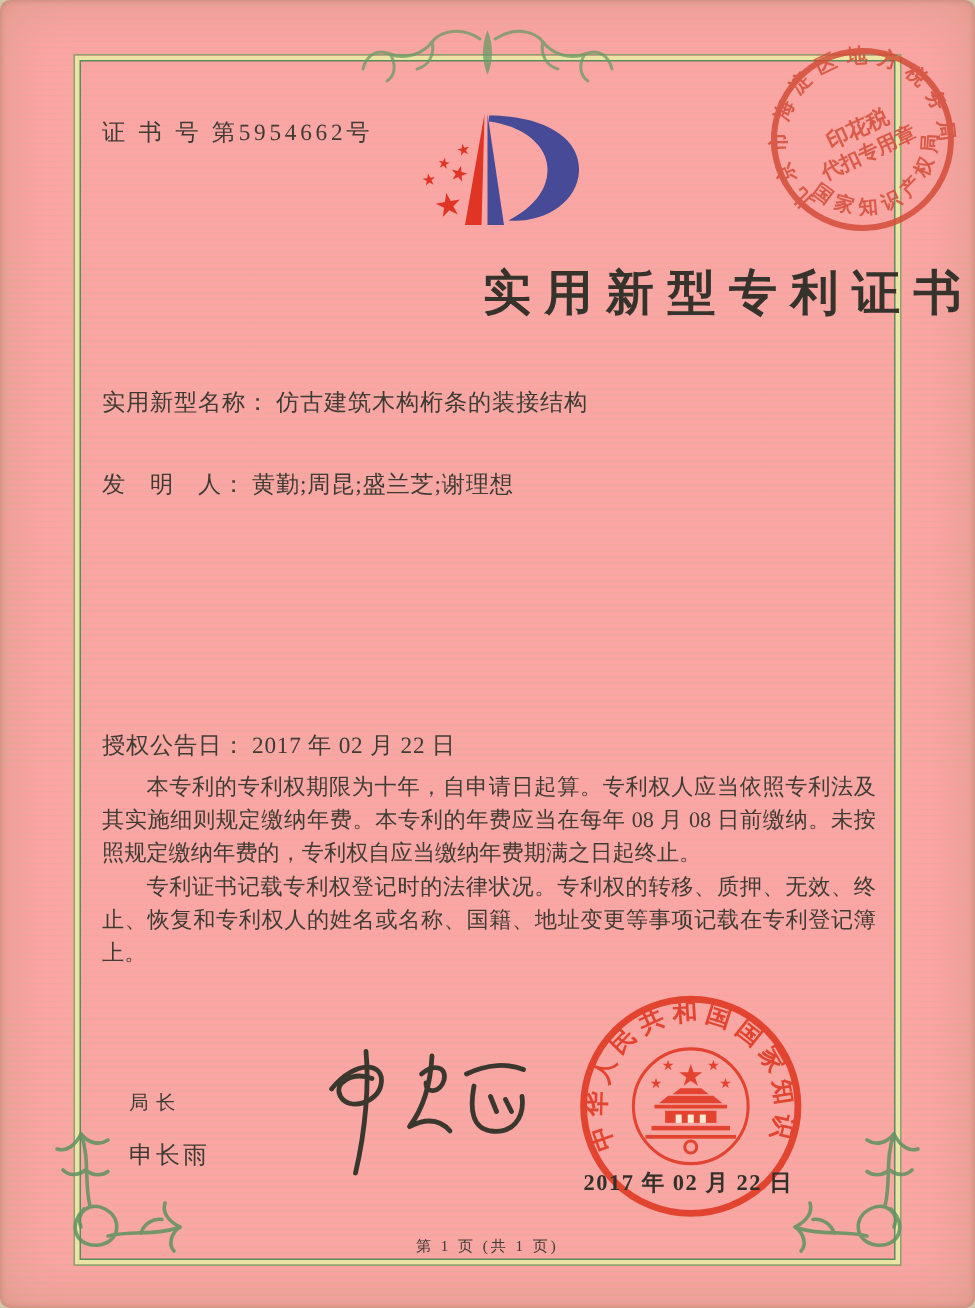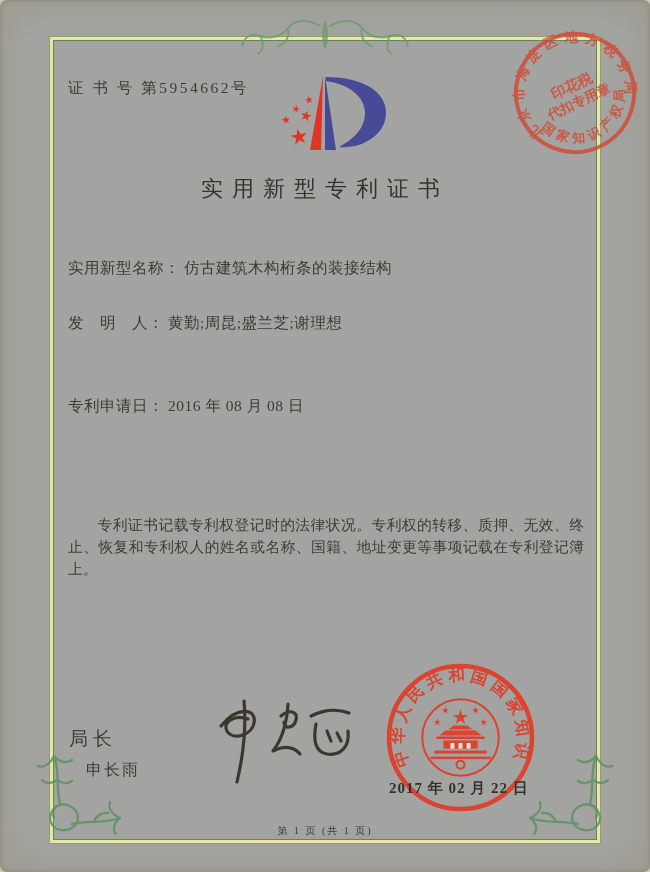--- a/index.html
+++ b/index.html
@@ -1,43 +1,43 @@
 <!DOCTYPE html>
 <html><head>
 <meta charset="utf-8">
 <style>
   html,body { margin:0; padding:0; background:#cfc6ab; }
   .page {
     position:relative; width:650px; height:872px; overflow:hidden;
-    background:#a3a3a3; border-radius:7px;
+    background:#fca5a5; border-radius:7px;
     box-shadow: inset 0 0 40px rgba(140,120,70,.28), inset 0 0 4px rgba(90,80,40,.35);
     font-family:"Liberation Serif","DejaVu Serif",serif; color:#3e3b33;
   }
   .page::before { 
     content:""; position:absolute; inset:0; pointer-events:none;
     background: repeating-linear-gradient(0deg, rgba(165,190,115,.12) 0 1px, rgba(0,0,0,0) 1px 4px);
   }
   .frame {
     position:absolute; left:49px; top:36px; right:49px; bottom:28px;
     border:1px solid #8fa06c;
     box-shadow: inset 0 0 0 3px #eae5a5, inset 0 0 0 4px #5d8a5d;
   }
   .cert-no { position:absolute; left:68px; top:78px; font-size:15.5px; letter-spacing:2.5px; }
   .logo { position:absolute; left:255px; top:64px; z-index:2; }
   .stamp { position:absolute; left:510px; top:28px; transform:rotate(-25deg); opacity:.82; z-index:2; }
-  .title { position:absolute; left:0; right:0; top:174px; text-align:center;
-           font-size:22px; font-weight:normal; letter-spacing:9px; color:#35332c; }
+  .title { position:absolute; left:0; right:0; top:174px; text-align:right;
+           font-size:32px; font-weight:bold; letter-spacing:9px; color:#35332c; }
   .frow { position:absolute; left:68px; font-size:15.5px; letter-spacing:.5px; white-space:nowrap; }
   .r0{top:258px}.r1{top:313px}.r2{top:351px}.r3{top:396px}.r4{top:441px}.r5{top:487px}
   .f-label { display:inline-block; min-width:95px; }
   .f-value { margin-left:4px; }
   .paras { position:absolute; left:68px; top:514px; width:516px;
            font-size:14.8px; line-height:1.5; text-align:justify; color:#403c33; }
   .paras p { margin:0; text-indent:2em; }
-  .signoff-title { position:absolute; left:69px; top:726px; font-size:19px; letter-spacing:5px; }
+  .signoff-title { position:absolute; left:86px; top:726px; font-size:13px; letter-spacing:5px; }
   .signoff-name  { position:absolute; left:86px; top:760px; font-size:16px; letter-spacing:2px; }
   .signature { position:absolute; left:203px; top:694px; z-index:1; }
   .seal { position:absolute; left:383px; top:660px; opacity:.9; z-index:2; }
   .seal-date { position:absolute; left:389px; top:779px; z-index:3;
                font-size:15px; font-weight:bold; letter-spacing:1px; color:#34312a; }
   .footer { position:absolute; left:0; right:0; top:824px; text-align:center;
             font-size:10px; letter-spacing:2px; }
   .orn { position:absolute; z-index:1; }
   .orn-top { left:240px; top:12px; }
   .orn-bl  { left:26px;  top:736px; }
@@ -101,25 +101,26 @@
   </svg>
 
   <div class="title">实用新型专利证书</div>
 
   <div class="frow r0">
     <span class="f-label">实用新型名称：</span><span class="f-value">仿古建筑木构桁条的装接结构</span>
   </div>
   <div class="frow r1">
     <span class="f-label">发　明　人：</span><span class="f-value">黄勤;周昆;盛兰芝;谢理想</span>
   </div>
-  <div class="frow r3">
-    <span class="f-label">专利申请日：</span><span class="f-value">2016 年 08 月 08 日</span>
+  <div class="frow r5">
+    <span class="f-label">授权公告日：</span><span class="f-value">2017 年 02 月 22 日</span>
   </div>
 
   <div class="paras">
+    <p>本专利的专利权期限为十年，自申请日起算。专利权人应当依照专利法及其实施细则规定缴纳年费。本专利的年费应当在每年 08 月 08 日前缴纳。未按照规定缴纳年费的，专利权自应当缴纳年费期满之日起终止。</p>
     <p>专利证书记载专利权登记时的法律状况。专利权的转移、质押、无效、终止、恢复和专利权人的姓名或名称、国籍、地址变更等事项记载在专利登记簿上。</p>
   </div>
 
   <div class="signoff-title">局长</div>
   <div class="signoff-name">申长雨</div>
 
   <svg class="signature" width="150" height="95" viewBox="0 0 150 95">
     <g fill="none" stroke="#3a382e" stroke-width="3.2" stroke-linecap="round" stroke-linejoin="round">
       <path d="M18,32 C34,12 54,14 51,29 C49,41 30,47 24,37 C19,28 32,20 45,25"></path>
       <path d="M41,7 C43,28 41,58 34,88"></path>

